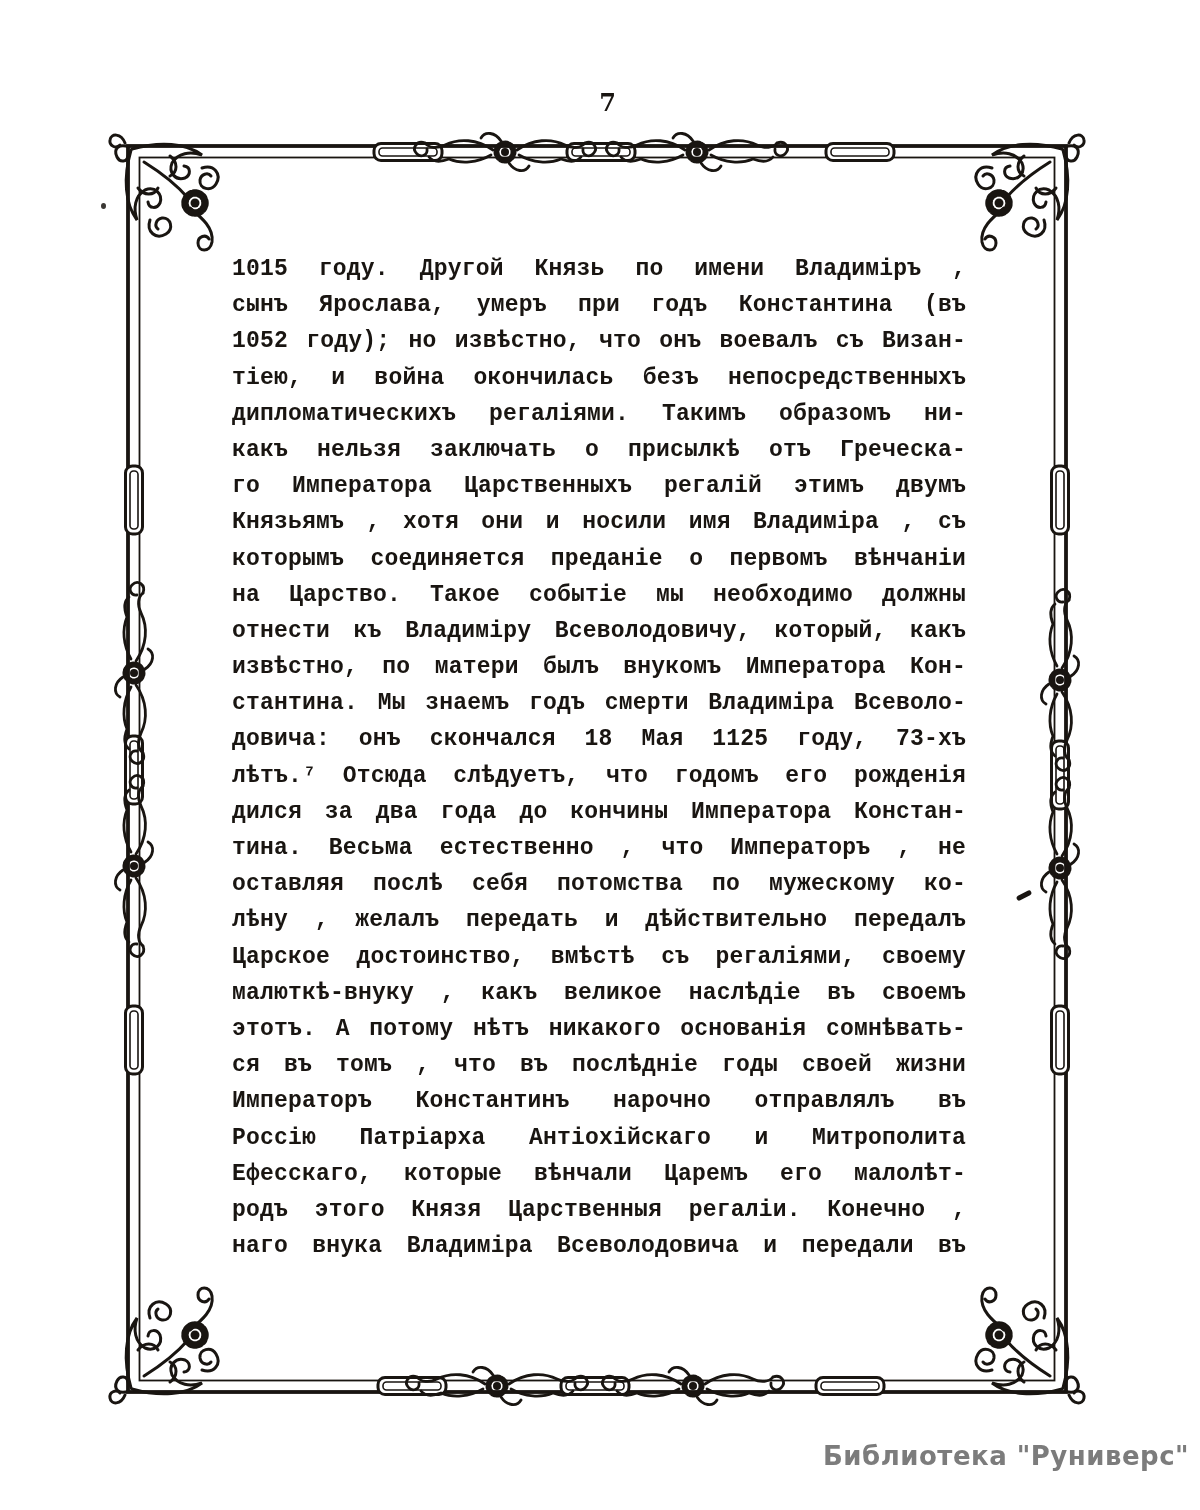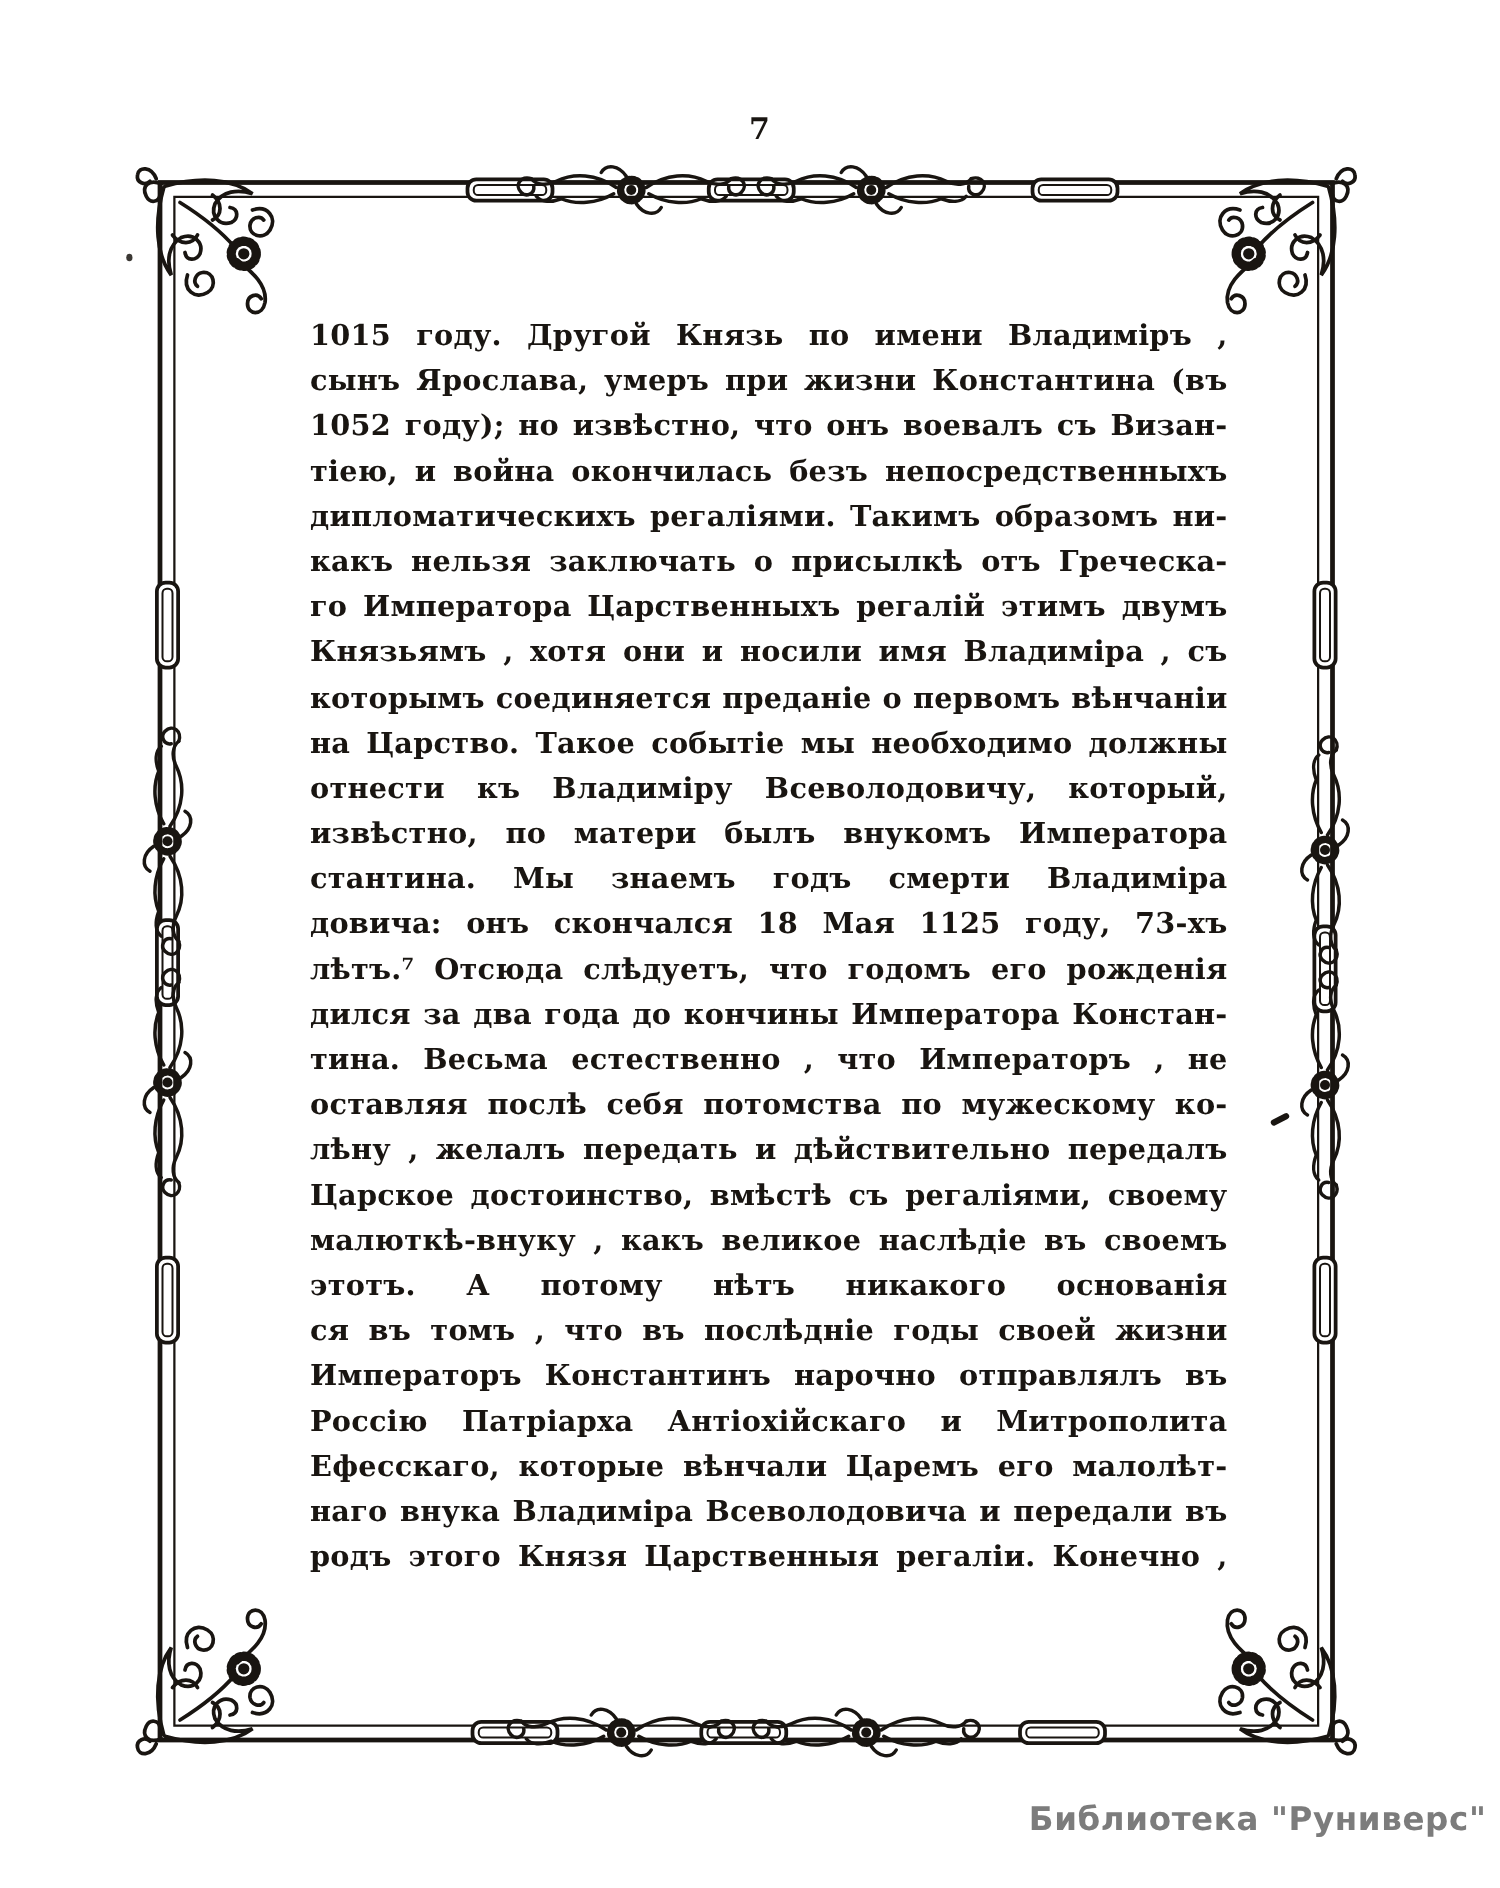--- a/index.html
+++ b/index.html
@@ -16,22 +16,23 @@
   .page-number{
     position:absolute;left:0;top:88px;width:1216px;
     text-align:center;font-size:24px;font-weight:700;color:var(--ink);
     letter-spacing:1px;
   }
   .frame{
     position:absolute;left:0;top:0;width:1200px;height:1510px;
     pointer-events:none;
   }
   .text-block{
-    position:absolute;left:248px;top:251px;width:734px;
+    position:absolute;left:232px;top:251px;width:734px;
     color:var(--ink);
+    font-family:Liberation Mono, monospace;
   }
   .tline{
     font-size:23px;font-weight:700;line-height:36.2px;height:36.2px;
     text-align:justify;text-align-last:justify;
     overflow:hidden;white-space:normal;
     letter-spacing:0.2px;
   }
   .watermark{
     position:absolute;left:823px;top:1441px;
     font-family:"DejaVu Sans", sans-serif;
@@ -114,21 +115,21 @@
     <use href="#edgeKnot" transform="translate(1060,868) rotate(90)"></use>
 
     <use href="#cornerOrn" transform="translate(128,146)"></use>
     <use href="#cornerOrn" transform="translate(1066,146) scale(-1,1)"></use>
     <use href="#cornerOrn" transform="translate(128,1392) scale(1,-1)"></use>
     <use href="#cornerOrn" transform="translate(1066,1392) scale(-1,-1)"></use>
   </svg>
 
   <div class="text-block">
       <div class="tline">1015 году. Другой Князь по имени Владиміръ ,</div>
-      <div class="tline">сынъ Ярослава, умеръ при жизни Константина (въ</div>
+      <div class="tline">сынъ Ярослава, умеръ при годъ Константина (въ</div>
       <div class="tline">1052 году); но извѣстно, что онъ воевалъ съ Визан-</div>
       <div class="tline">тіею, и война окончилась безъ непосредственныхъ</div>
       <div class="tline">дипломатическихъ регаліями. Такимъ образомъ ни-</div>
       <div class="tline">какъ нельзя заключать о присылкѣ отъ Греческа-</div>
       <div class="tline">го Императора Царственныхъ регалій этимъ двумъ</div>
       <div class="tline">Князьямъ , хотя они и носили имя Владиміра , съ</div>
       <div class="tline">которымъ соединяется преданіе о первомъ вѣнчаніи</div>
       <div class="tline">на Царство. Такое событіе мы необходимо должны</div>
       <div class="tline">отнести къ Владиміру Всеволодовичу, который, какъ</div>
       <div class="tline">извѣстно, по матери былъ внукомъ Императора Кон-</div>
@@ -139,22 +140,22 @@
       <div class="tline">тина. Весьма естественно , что Императоръ , не</div>
       <div class="tline">оставляя послѣ себя потомства по мужескому ко-</div>
       <div class="tline">лѣну , желалъ передать и дѣйствительно передалъ</div>
       <div class="tline">Царское достоинство, вмѣстѣ съ регаліями, своему</div>
       <div class="tline">малюткѣ-внуку , какъ великое наслѣдіе въ своемъ</div>
       <div class="tline">этотъ. А потому нѣтъ никакого основанія сомнѣвать-</div>
       <div class="tline">ся въ томъ , что въ послѣдніе годы своей жизни</div>
       <div class="tline">Императоръ Константинъ нарочно отправлялъ въ</div>
       <div class="tline">Россію Патріарха Антіохійскаго и Митрополита</div>
       <div class="tline">Ефесскаго, которые вѣнчали Царемъ его малолѣт-</div>
+      <div class="tline">родъ этого Князя Царственныя регаліи. Конечно ,</div>
       <div class="tline">наго внука Владиміра Всеволодовича и передали въ</div>
-      <div class="tline">родъ этого Князя Царственныя регаліи. Конечно ,</div>
     </div>
 
   <div class="speck speck-1"></div>
   <div class="speck speck-2"></div>
 
   <div class="watermark">Библиотека "Руниверс"</div>
 
 </div>
 
 </body></html>

